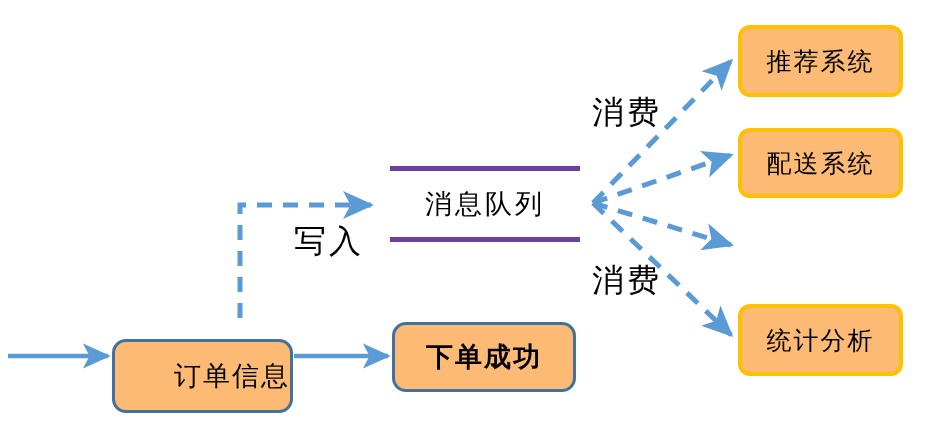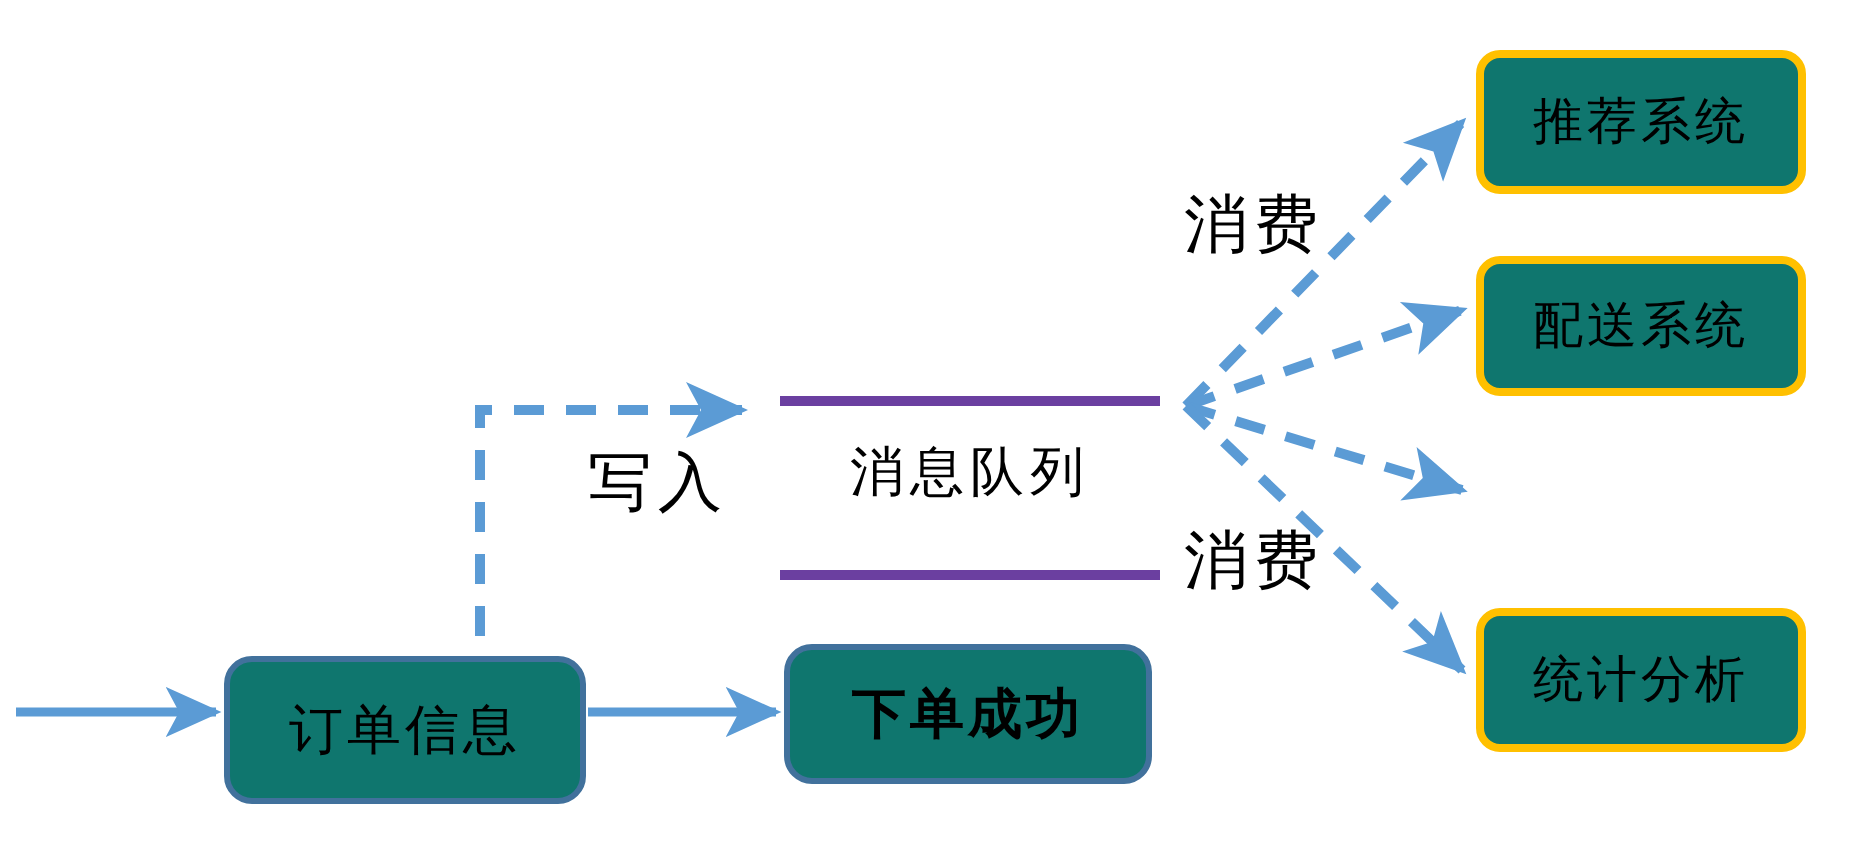--- a/index.html
+++ b/index.html
@@ -22,21 +22,21 @@
     left: 0;
     top: 0;
     width: 938px;
     height: 426px;
   }
 
   
   .node {
     position: absolute;
     box-sizing: border-box;
-    background: #0f766e;
+    background: #fdba74;
     display: flex;
     align-items: center;
     justify-content: center;
     text-align: center;
     color: #000000;
     line-height: 1;
   }
   .node-blue {
     border: 3px solid #41719C;
     border-radius: 14px;
@@ -49,22 +49,21 @@
     font-size: 25px;
     letter-spacing: 2px;
   }
 
   
   #mq {
     position: absolute;
     left: 390px;
     top: 166px;
     width: 190px;
-    height: 92px;
-    margin-top: 32px;
+    height: 76px;
   }
   .mq-rule {
     position: absolute;
     left: 0;
     width: 190px;
     height: 5px;
     background: #6B3FA0;
   }
   .mq-rule-top { top: 0; }
   .mq-rule-bottom { bottom: 0; }
@@ -121,21 +120,21 @@
 
     <line x1="593" y1="203" x2="731" y2="335" stroke="#5B9BD5" stroke-width="5" stroke-dasharray="15,11" marker-end="url(#arrowDash)"></line>
   </svg>
 
   <div id="mq">
     <div class="mq-rule mq-rule-top"></div>
     <div class="mq-label">消息队列</div>
     <div class="mq-rule mq-rule-bottom"></div>
   </div>
 
-  <div class="node node-blue" style="left:112px; top:328px; width:181px; height:74px;">
+  <div class="node node-blue" style="left:112px; top:339px; width:181px; height:74px;justify-content:flex-end;">
     <span>订单信息</span>
   </div>
 
   <div class="node node-blue" style="left:392px; top:322px; width:184px; height:70px;font-weight:bold;">
     <span>下单成功</span>
   </div>
 
   <div class="node node-yellow" style="left:738px; top:25px; width:165px; height:72px;">
     <span>推荐系统</span>
   </div>

